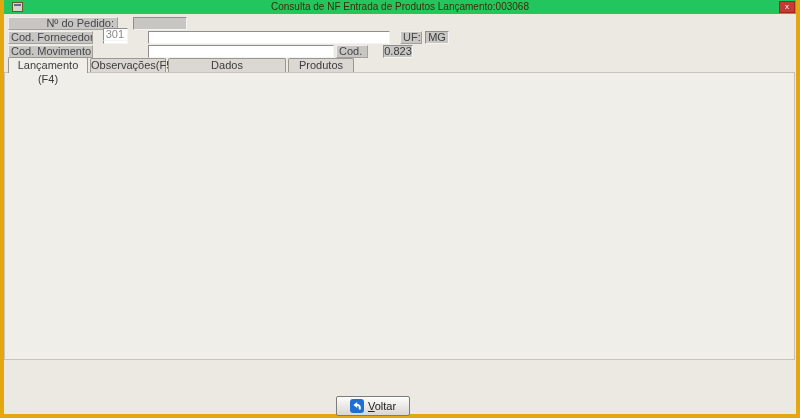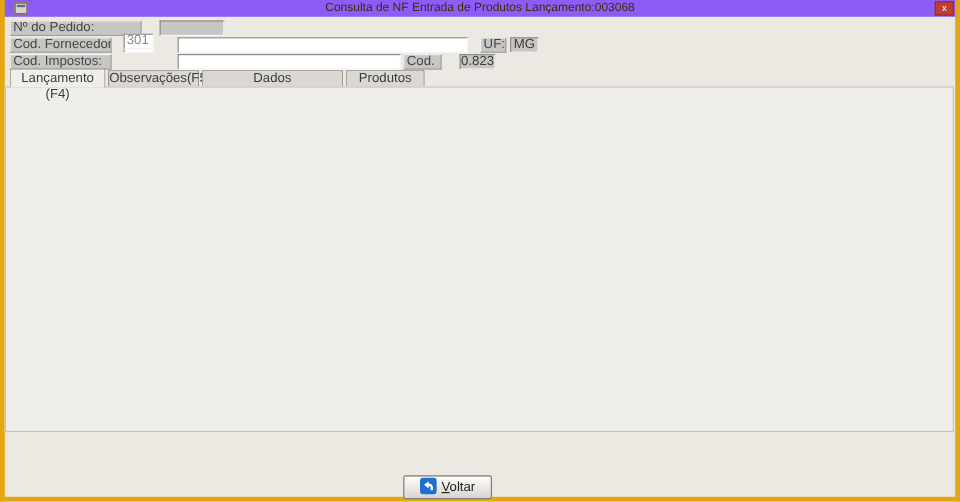--- a/index.html
+++ b/index.html
@@ -2,29 +2,29 @@
 <html><head>
 <meta charset="utf-8">
 <style>
   * { margin:0; padding:0; box-sizing:border-box; }
   html,body { width:800px; height:418px; }
   body { font-family:"Liberation Sans", sans-serif; font-size:11px; background:#888; }
   #win { position:relative; width:800px; height:418px; background:#ECE9E2; overflow:hidden; }
 
   
   .frame { position:absolute; background:#E5A711; }
-  #titlebar { position:absolute; left:0; top:0; width:800px; height:14px; background:#8b5cf6; }
+  #titlebar { position:absolute; left:0; top:0; width:800px; height:14px; background:#22c55e; }
   #title { position:absolute; left:0; top:1px; width:100%; text-align:center; font-size:10px; color:#3e2e00; }
   #appicon { position:absolute; left:12px; top:2px; width:11px; height:10px; background:#d8d4cc; border:1px solid #6b5a20; }
   #appicon:before { content:""; position:absolute; left:1px; top:1px; width:7px; height:2px; background:#5a6c9a; }
   #closebtn { position:absolute; right:5px; top:1px; width:16px; height:12px; background:#C23B35; border:1px solid #a02823; color:#fff; font-size:8px; line-height:10px; text-align:center; }
 
   
   .lbl { position:absolute; height:12px; background:#C8C6C3; border:1px solid; border-color:#efeeec #a3a19d #a3a19d #efeeec; color:#44464b; line-height:10px; padding-left:2px; white-space:nowrap; overflow:hidden; }
-  .lbl.r { padding-right:3px; }
+  .lbl.r { text-align:right; padding-right:3px; }
   .val { position:absolute; height:12px; background:#C8C6C3; border:1px solid; border-color:#8e8e8e #f4f4f2 #f4f4f2 #8e8e8e; color:#3c3c3c; line-height:10px; text-align:right; padding-right:3px; white-space:nowrap; }
   .val.white { background:#fff; color:#8a8a8a; }
   .val.center { text-align:center; padding-right:0; }
   .val.green { background:#00A303; color:#7a2f1d; text-align:center; padding-right:0; }
   .val.orange { background:#C8441C; color:#6f1a00; text-align:center; padding-right:0; }
   .gbox { position:absolute; height:12px; background:#BDC0C7; border:1px solid; border-color:#8e8e8e #f4f4f2 #f4f4f2 #8e8e8e; }
   .redrect { position:absolute; border:2px solid #BF3232; background:transparent; }
 
   
   .tab { position:absolute; top:58px; height:14px; background:#DBD8D3; border:1px solid #9a978f; border-bottom:none; border-radius:2px 2px 0 0; text-align:center; line-height:13px; color:#3c3c3c; }
@@ -66,21 +66,21 @@
 
   <div class="lbl r" style="left:8px;top:17px;width:110px;height:13px;">Nº do Pedido:</div>
   <div class="val" style="left:133px;top:17px;width:54px;height:13px;"></div>
 
   <div class="lbl" style="left:8px;top:31px;width:85px;height:13px;">Cod. Fornecedor:</div>
   <div class="val white" style="left:103px;top:31px;width:25px;height:13px;">52</div>
   <div class="val white" style="left:148px;top:31px;width:242px;height:13px;"></div>
   <div class="lbl" style="left:400px;top:31px;width:22px;height:13px;">UF:</div>
   <div class="val center" style="left:425px;top:31px;width:24px;height:13px;">MG</div>
 
-  <div class="lbl" style="left:8px;top:45px;width:85px;height:13px;">Cod. Impostos:</div>
+  <div class="lbl" style="left:8px;top:45px;width:85px;height:13px;">Cod. Movimento:</div>
   <div class="val white" style="left:103px;top:28px;width:25px;height:13px;">301</div>
   <div class="val white" style="left:148px;top:45px;width:186px;height:13px;"></div>
   <div class="lbl" style="left:336px;top:45px;width:32px;height:13px;">Cod.</div>
   <div class="val center" style="left:383px;top:45px;width:30px;height:13px;">0.823</div>
 
   <div class="tab active" style="left:8px;width:80px;">Lançamento (F4)</div>
   <div class="tab" style="left:90px;width:76px;">Observações(F5)</div>
   <div class="tab" style="left:168px;width:118px;">Dados Complementares(F6)</div>
   <div class="tab" style="left:288px;width:66px;">Produtos (F7)</div>
 

